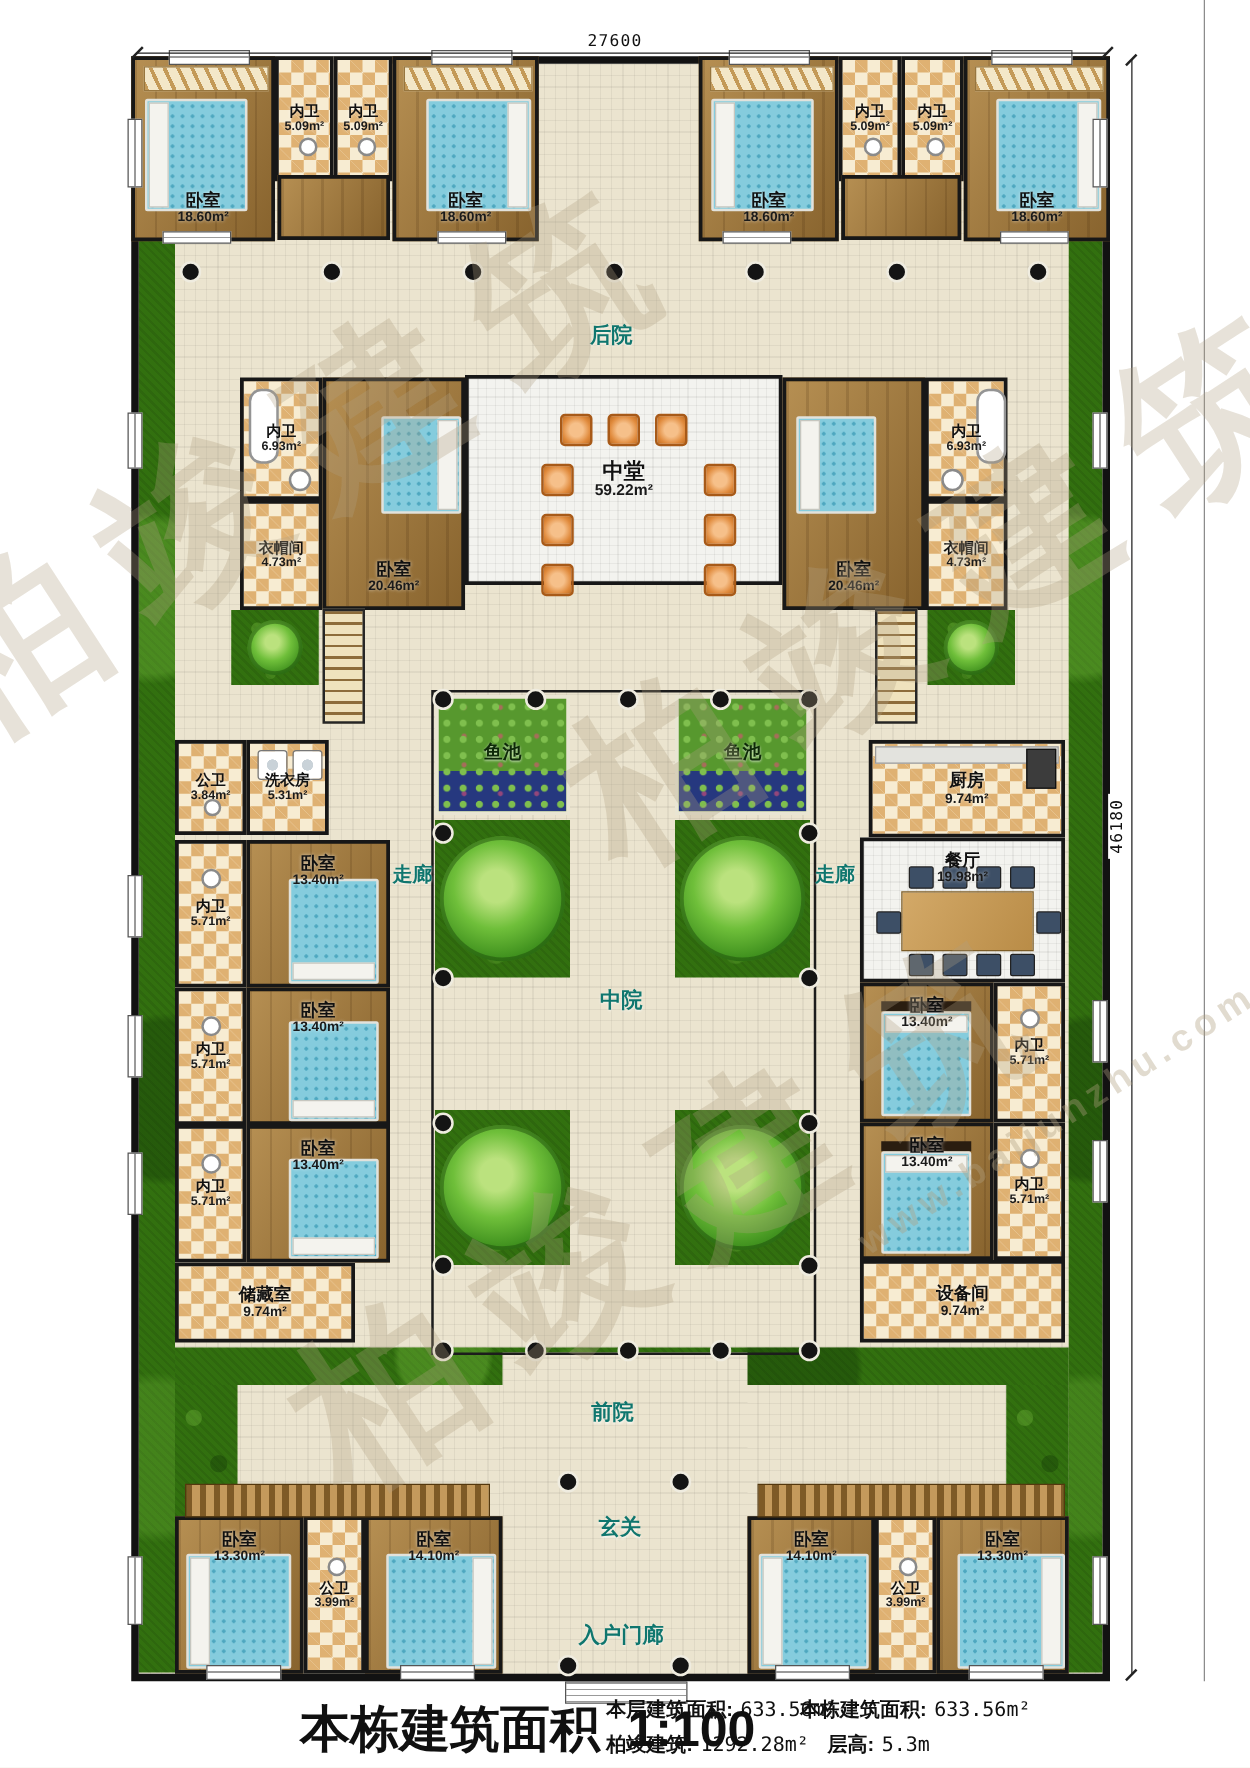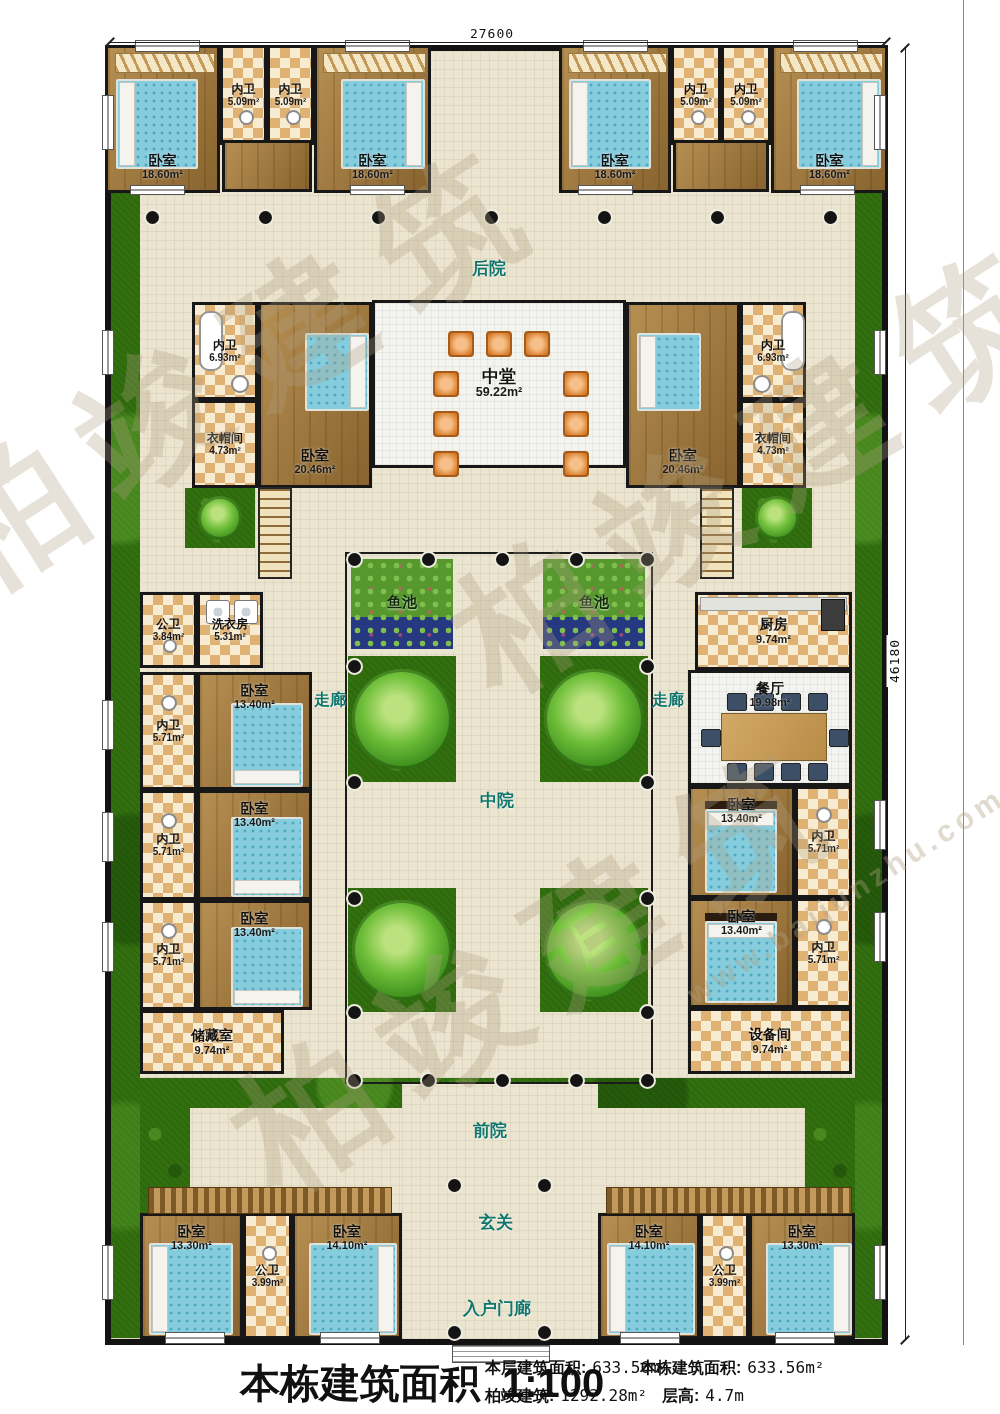--- a/index.html
+++ b/index.html
@@ -475,15 +475,15 @@
 
   <span class="wm" style="left:-50px;top:460px;font-size:140px;transform:rotate(-33deg)">柏竣建筑</span>
   <span class="wm" style="left:250px;top:1060px;font-size:140px;transform:rotate(-33deg)">柏竣建筑</span>
   <span class="wm" style="left:470px;top:560px;font-size:140px;transform:rotate(-33deg)">柏竣建筑</span>
   <span class="wmurl" style="left:690px;top:980px;transform:rotate(-33deg)">www.baijunzhu.com</span>
 
   <div class="title"><span>本栋建筑面积</span><span class="sc">1:100</span></div>
   <div class="stat" style="left:485px;top:1358px"><span class="sl">本层建筑面积:</span><span class="sv">633.56m²</span></div>
   <div class="stat" style="left:640px;top:1358px"><span class="sl">本栋建筑面积:</span><span class="sv">633.56m²</span></div>
   <div class="stat" style="left:485px;top:1386px"><span class="sl">柏竣建筑:</span><span class="sv">1292.28m²</span></div>
-  <div class="stat" style="left:662px;top:1386px"><span class="sl">层高:</span><span class="sv">4.7m</span></div>
+  <div class="stat" style="left:662px;top:1386px"><span class="sl">层高:</span><span class="sv">5.3m</span></div>
 
 </div>
 
 </body></html>

